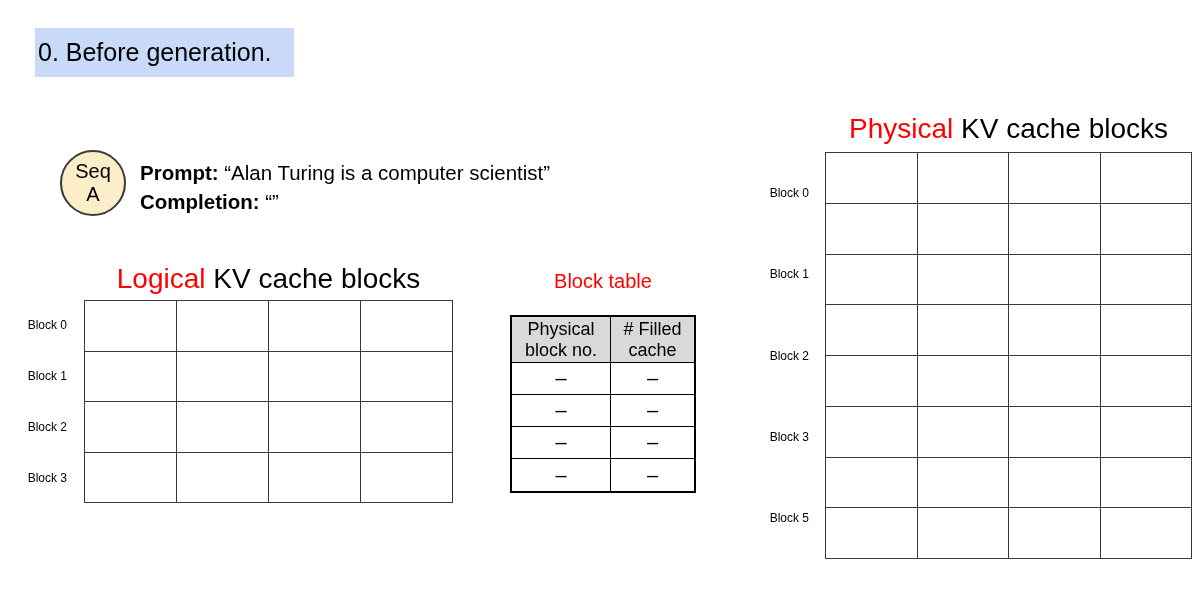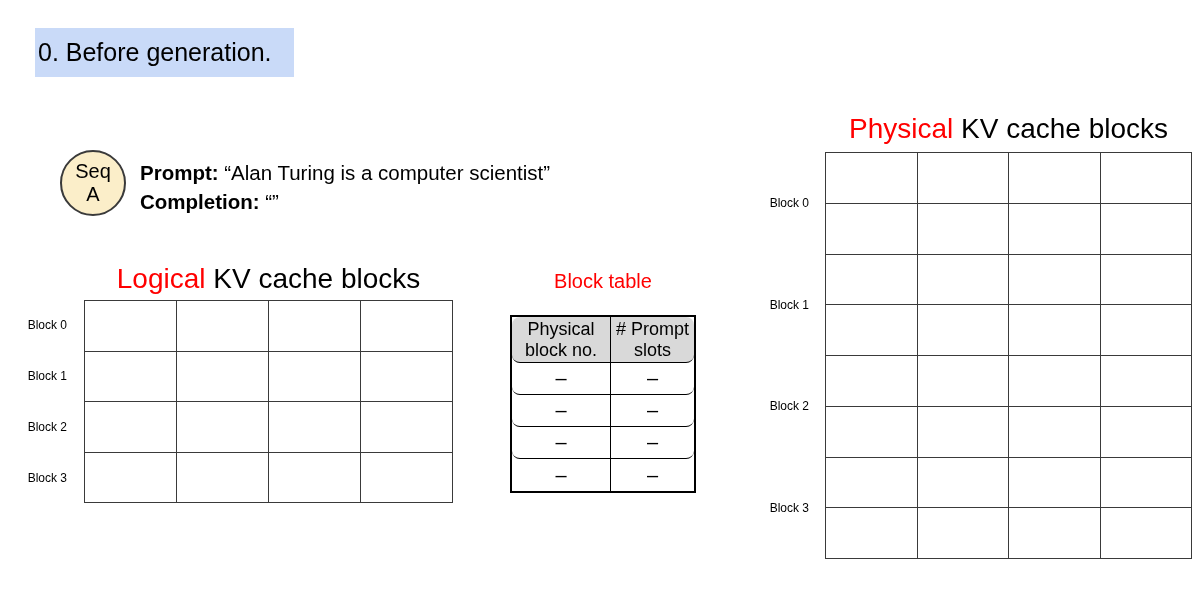--- a/index.html
+++ b/index.html
@@ -87,21 +87,21 @@
   }
   .logical-grid{left:84px; top:300px; width:369px; height:203px;}
   .physical-grid{left:825px; top:152px; width:367px; height:407px;}
 
   
   .block-table{
     left:510px; top:315px; width:186px;
     border:2px solid #000000;
     background:#ffffff;
   }
-  .bt-row{display:flex;border-radius:8px;}
+  .bt-row{display:flex;}
   .bt-row > div{
     display:flex; align-items:center; justify-content:center;
     text-align:center;
   }
   .bt-row > div:first-child{width:99px; border-right:1.5px solid #000;}
   .bt-row > div:last-child{flex:1;}
   .bt-header{
     height:46px;
     background:var(--header-gray);
     font-size:18px; line-height:21px;
@@ -156,21 +156,21 @@
     <div class="grid-cell"></div>
     <div class="grid-cell"></div>
     <div class="grid-cell"></div>
     <div class="grid-cell"></div>
   </div>
 
 <div class="abs section-title blocktable-title red">Block table</div>
 <div class="abs block-table">
     <div class="bt-row bt-header">
       <div>Physical block no.</div>
-      <div># Prompt slots</div>
+      <div># Filled cache</div>
     </div>
     <div class="bt-row bt-data">
       <div>–</div>
       <div>–</div>
     </div>
     <div class="bt-row bt-data">
       <div>–</div>
       <div>–</div>
     </div>
     <div class="bt-row bt-data">
@@ -184,20 +184,21 @@
   </div>
 
 <div class="abs section-title physical-title">
   <span class="red">Physical</span><span> KV cache blocks</span>
 </div>
 <div class="abs label-col physical-labels">
     <div class="row-label">Block 0</div>
     <div class="row-label">Block 1</div>
     <div class="row-label">Block 2</div>
     <div class="row-label">Block 3</div>
+    <div class="row-label">Block 5</div>
   </div>
 <div class="abs kv-grid physical-grid" style="grid-template-columns: repeat(4, 1fr);">
     <div class="grid-cell"></div>
     <div class="grid-cell"></div>
     <div class="grid-cell"></div>
     <div class="grid-cell"></div>
     <div class="grid-cell"></div>
     <div class="grid-cell"></div>
     <div class="grid-cell"></div>
     <div class="grid-cell"></div>

